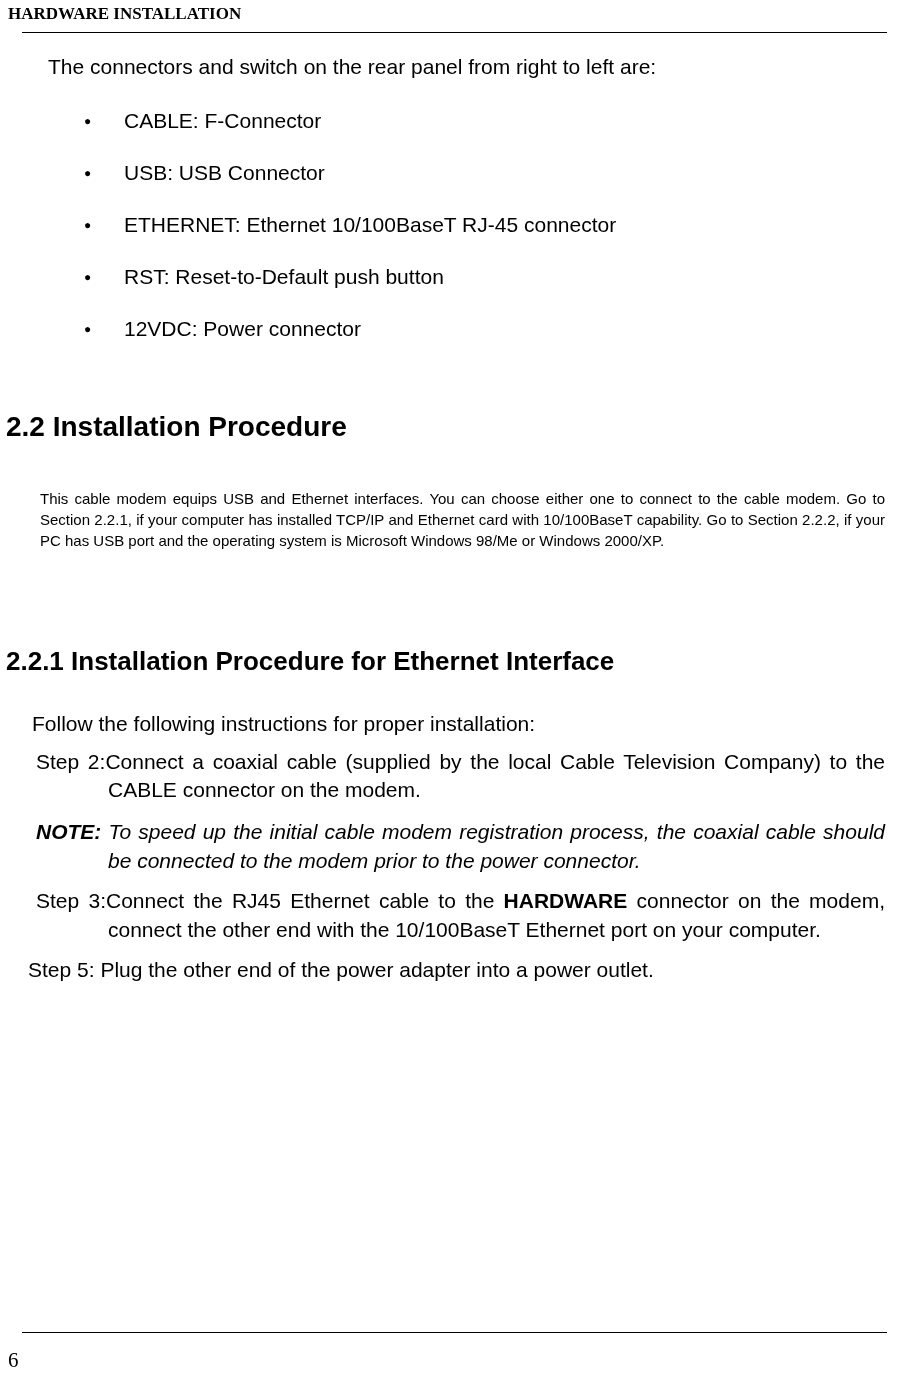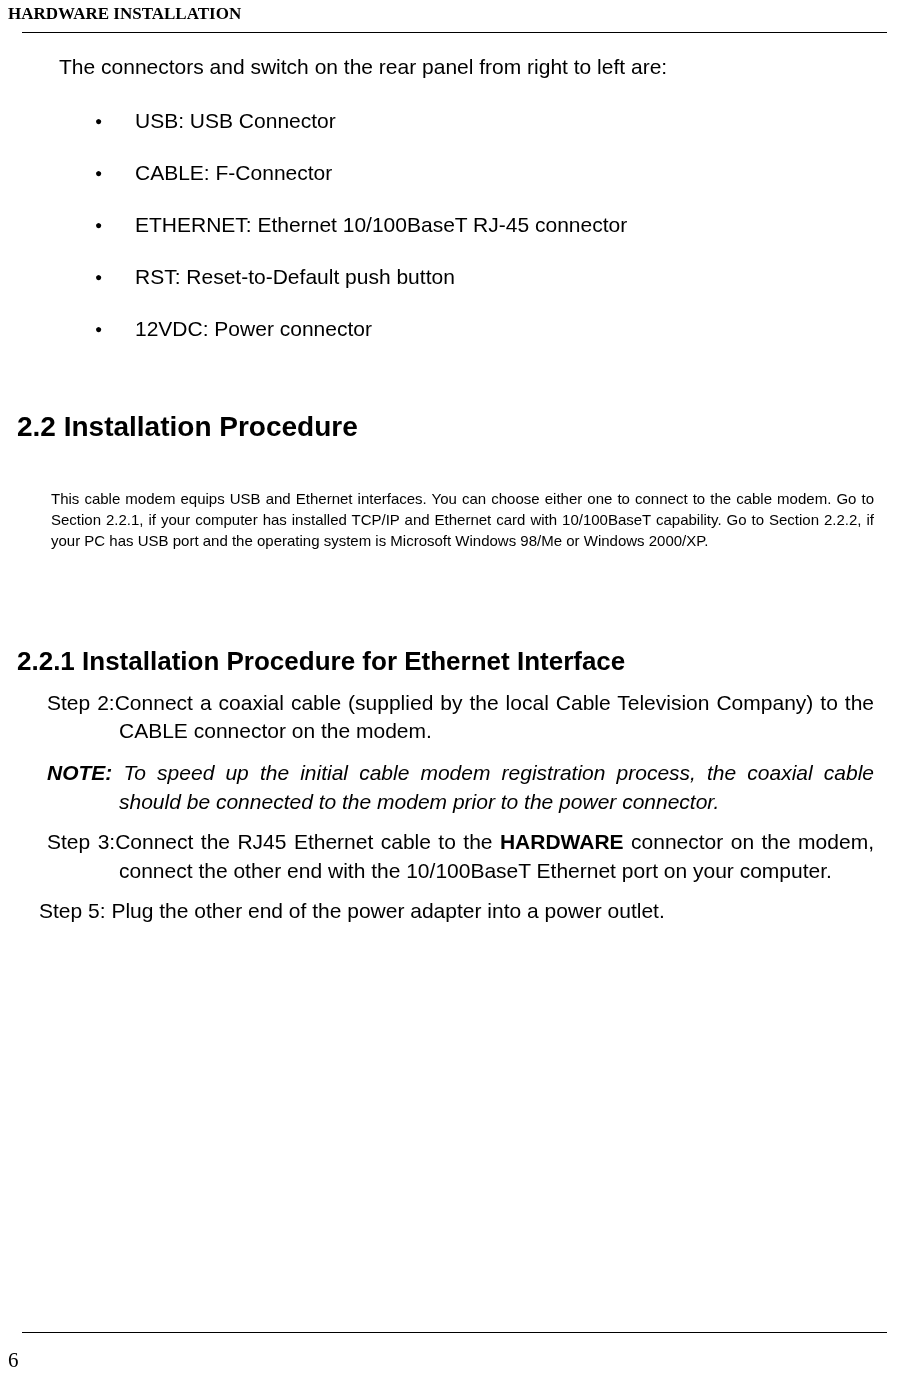--- a/index.html
+++ b/index.html
@@ -20,21 +20,21 @@
       font-size: 17px;
       font-family: "Times New Roman", serif;
       margin-left: 8px;
       margin-top: 4px;
     }
     .header-line {
       border-bottom: 1px solid black;
       margin: 8px 22px 0 22px;
     }
     .content-area {
-      padding: 0 35px;
+      padding: 0 24px;
     }
     .intro-text {
       font-size: 21px;
       margin-top: 22px;
       margin-left: 24px;
     }
     .bullet-list {
       list-style: none;
       margin-top: 30px;
       margin-left: 60px;
@@ -122,31 +122,32 @@
 </head>
 <body>
 
 <div class="header-title">HARDWARE INSTALLATION</div>
 <div class="header-line"></div>
 
 <div class="content-area">
   <div class="intro-text">The connectors and switch on the rear panel from right to left are:</div>
 
   <ul class="bullet-list">
+    <li>CABLE: F-Connector</li>
     <li>USB: USB Connector</li>
-    <li>CABLE: F-Connector</li>
     <li>ETHERNET: Ethernet 10/100BaseT RJ-45 connector</li>
     <li>RST: Reset-to-Default push button</li>
     <li>12VDC: Power connector</li>
   </ul>
 
   <div class="section-heading">2.2 Installation Procedure</div>
   <div class="section-body">This cable modem equips USB and Ethernet interfaces. You can choose either one to connect to the cable modem. Go to Section 2.2.1, if your computer has installed TCP/IP and Ethernet card with 10/100BaseT capability. Go to Section 2.2.2, if your PC has USB port and the operating system is Microsoft Windows 98/Me or Windows 2000/XP.</div>
 
   <div class="subsection-heading">2.2.1 Installation Procedure for Ethernet Interface</div>
+  <div class="follow-text">Follow the following instructions for proper installation:</div>
 
 
   <div class="step step-indent"><span>Step 2:</span><span>Connect a coaxial cable (supplied by the local Cable Television Company) to the CABLE connector on the modem.</span></div>
 
   <div class="note"><span class="note-label">NOTE:</span><span> To speed up the initial cable modem registration process, the coaxial cable should be connected to the modem prior to the power connector.</span></div>
 
   <div class="step step-indent"><span>Step 3:</span><span>Connect the RJ45 Ethernet cable to the </span><span class="bold-inline">HARDWARE</span><span> connector on the modem, connect the other end with the 10/100BaseT Ethernet port on your computer.</span></div>
 
 
   <div class="step" style="margin-left:4px;">Step 5: Plug the other end of the power adapter into a power outlet.</div>

